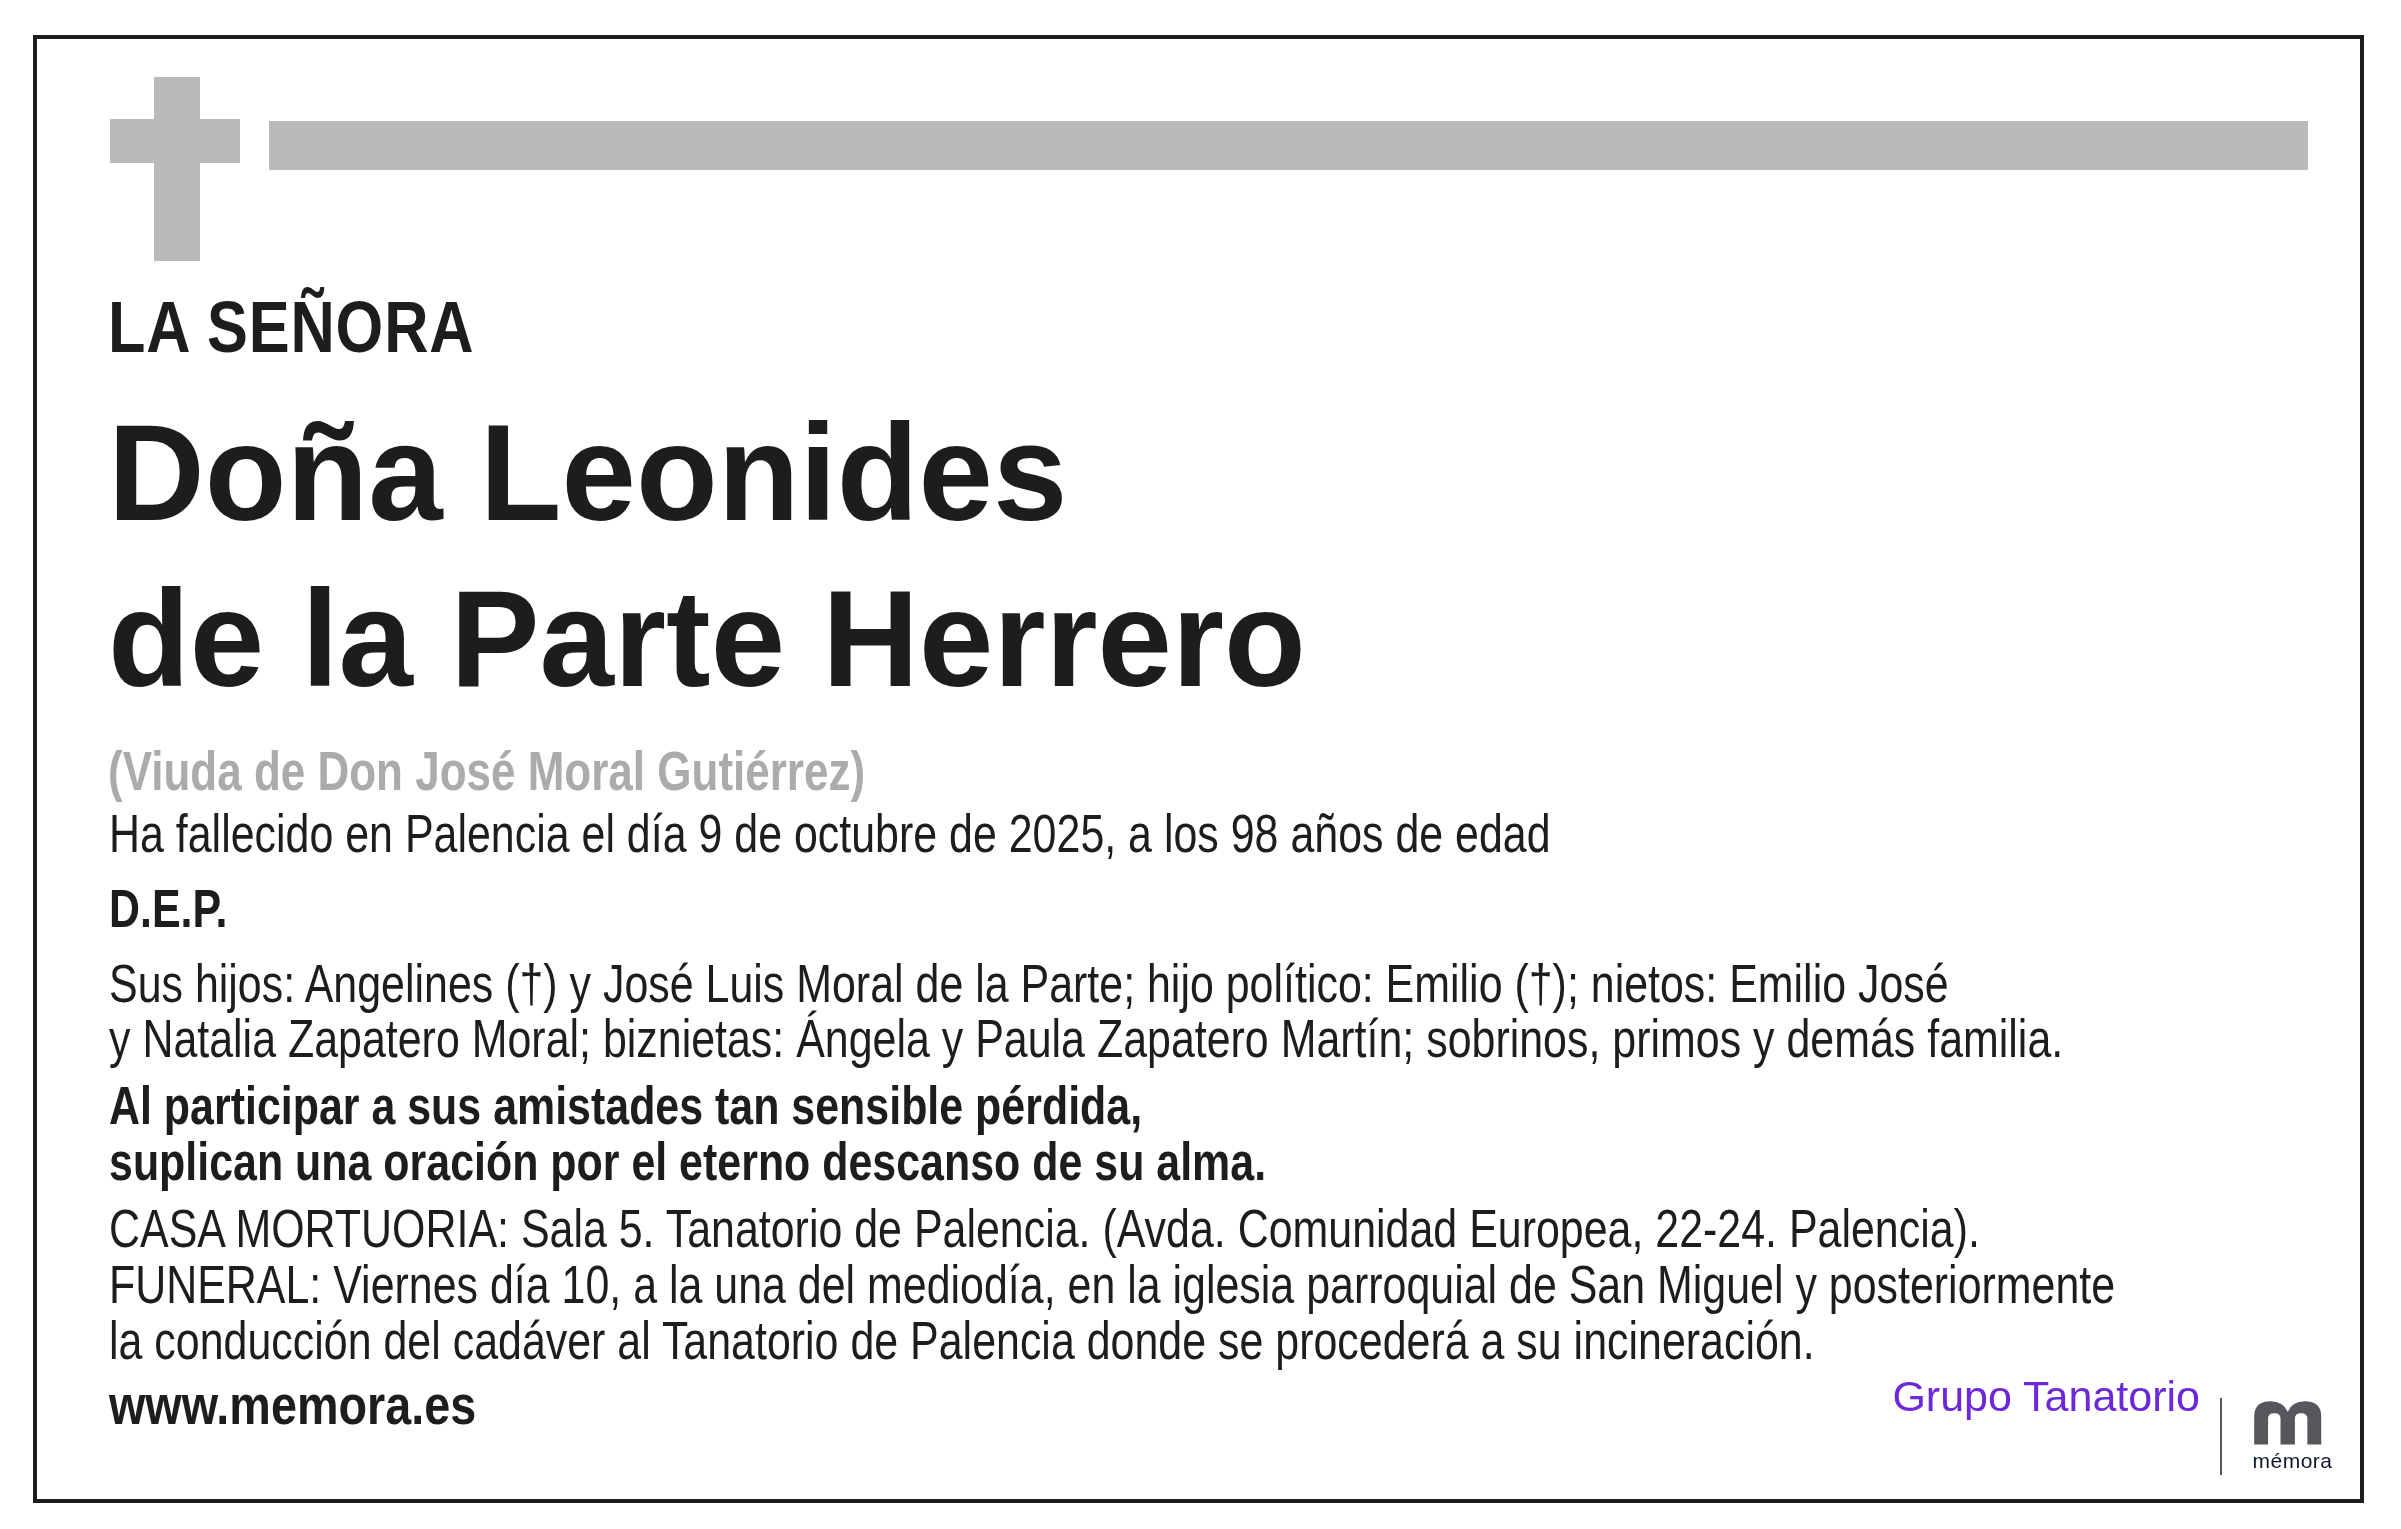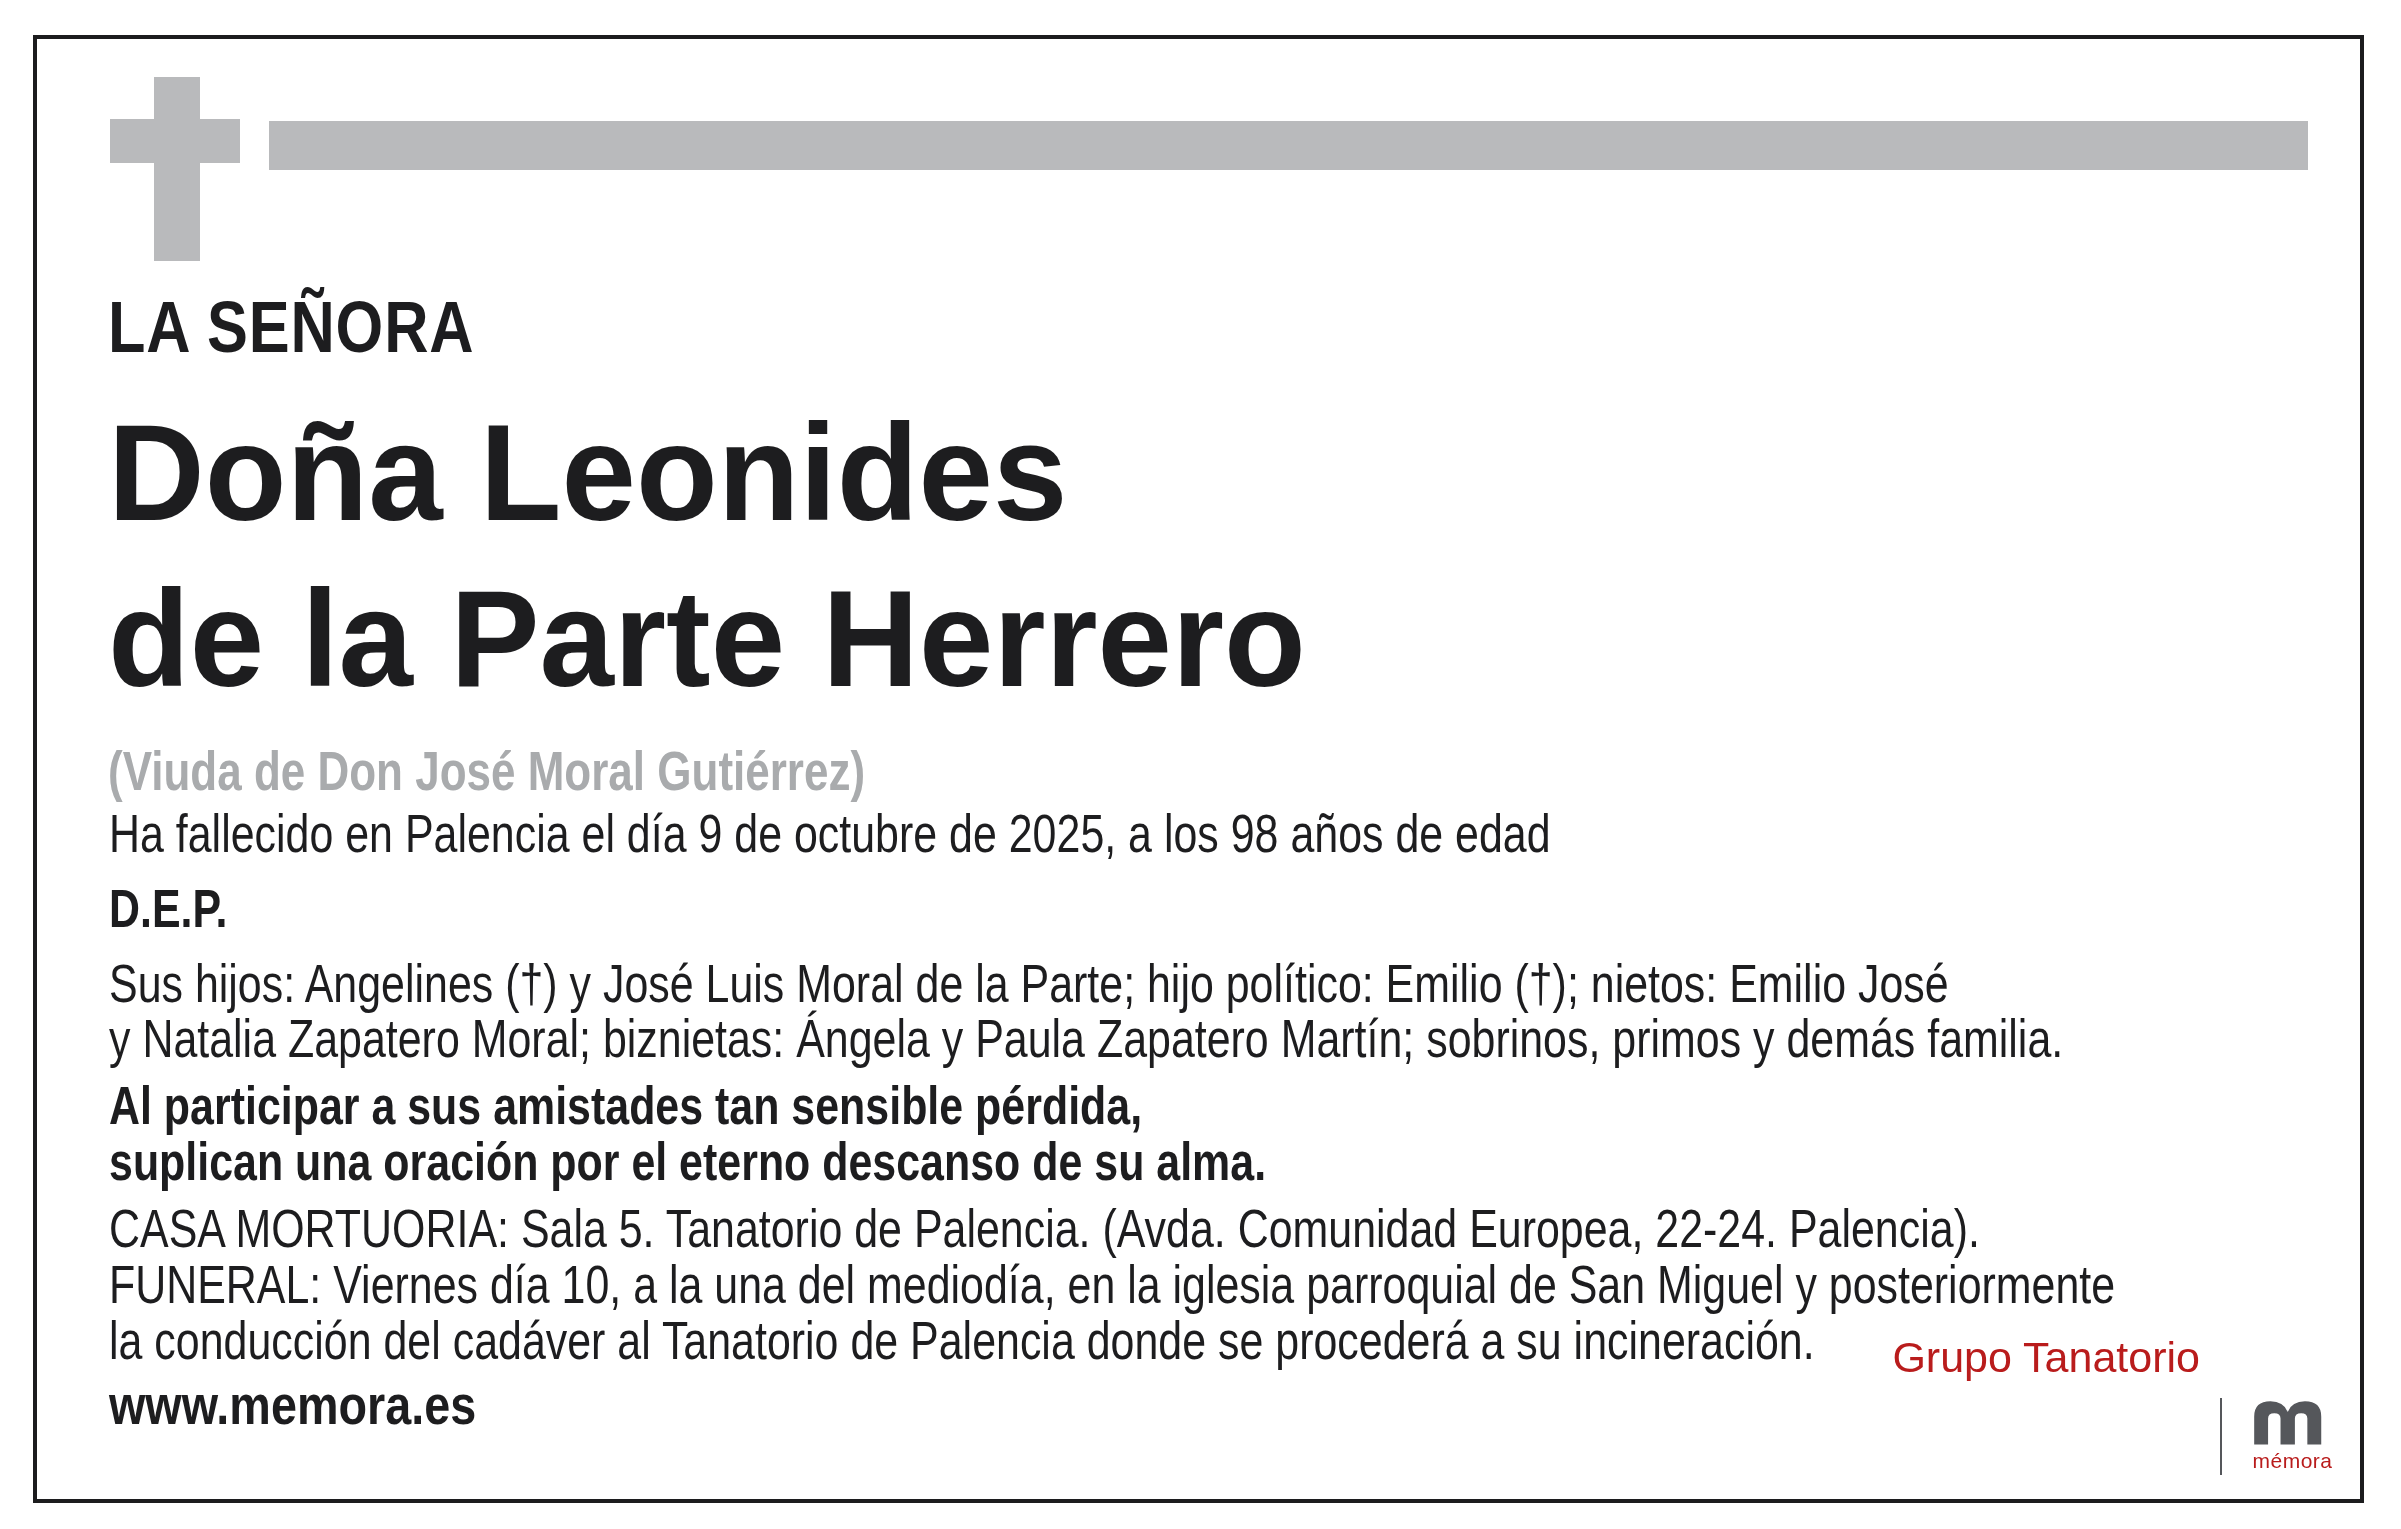--- a/index.html
+++ b/index.html
@@ -49,44 +49,44 @@
   .l-plea1    { top:1078px; font-weight:bold; }
   .l-plea2    { top:1134px; font-weight:bold; }
   .l-casa     { top:1201px; }
   .l-fun1     { top:1257px; }
   .l-fun2     { top:1313px; }
   .l-web      { left:109px; top:1376px; font-size:55px; font-weight:bold; transform:scaleX(0.85); }
 
   
   .l-group{
     position:absolute;
-    right:201px; top:1332px;
+    right:201px; top:1371px;
     font-size:43px; line-height:51px;
     text-align:right;
-    color:#b91c1c;
+    color:#6d28d9;
     white-space:nowrap;
   }
   .brand-divider{
     position:absolute;
     left:2220px; top:1398px;
     width:2px; height:77px;
     background:#55575b;
   }
   .brand-logo{
     position:absolute;
     left:2247px; top:1396px;
     width:91px; height:49px;
   }
   .brand-name{
     position:absolute;
     left:2247px; top:1449px;
     width:91px;
     font-size:21px;
     text-align:center;
-    color:#b91c1c;
+    color:#0f172a;
     letter-spacing:0.5px;
   }
 </style>
 </head>
 <body>
 
 <div class="canvas">
   <div class="frame"></div>
 
   <div>

